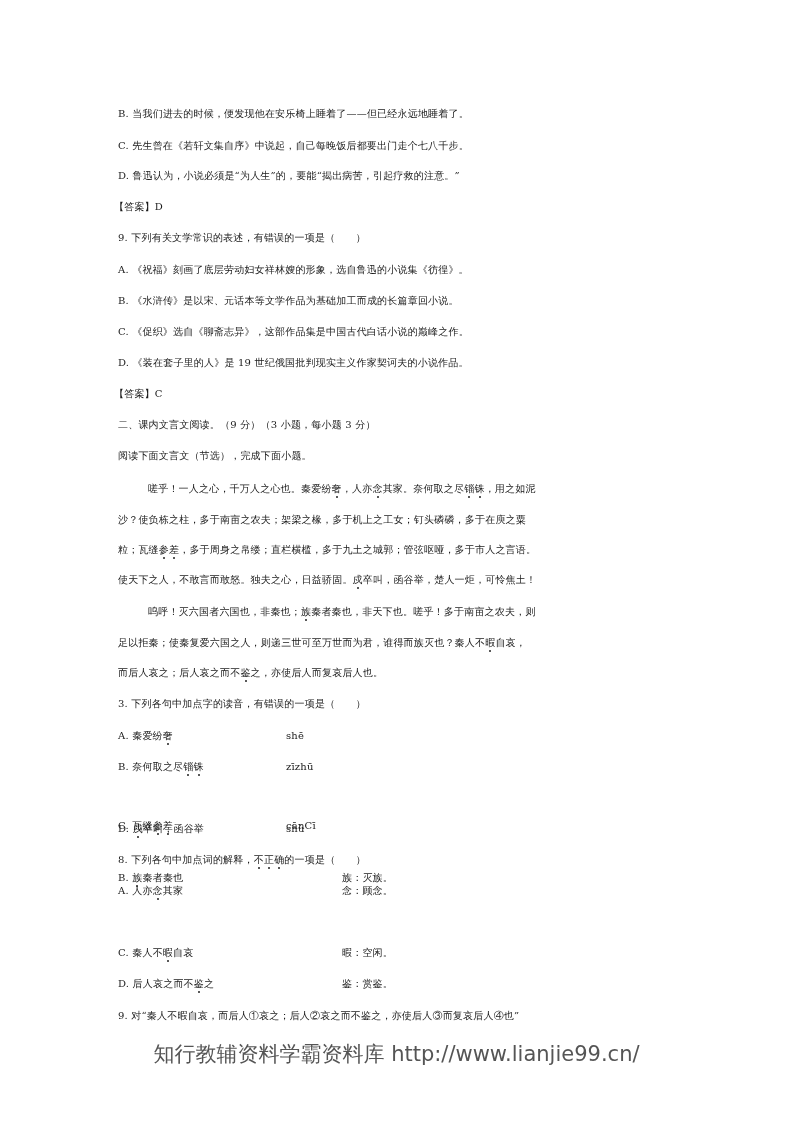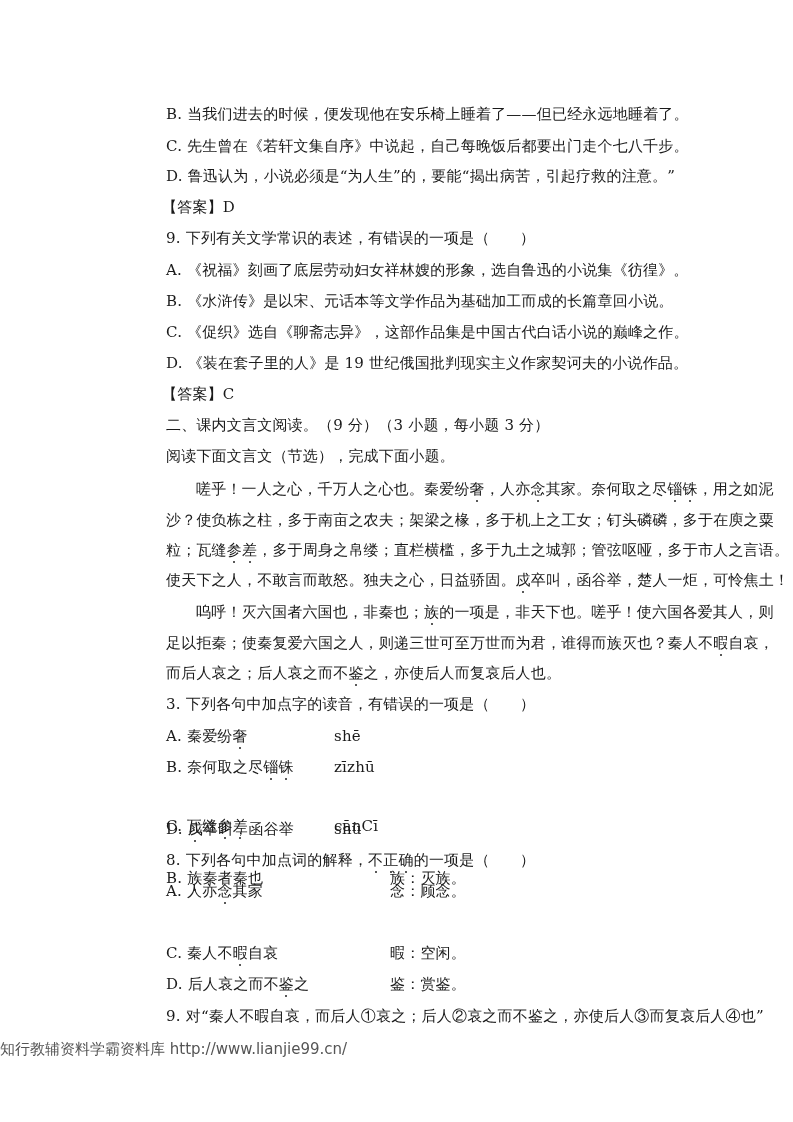--- a/index.html
+++ b/index.html
@@ -1,25 +1,25 @@
 <!DOCTYPE html>
 <html><head>
 <meta charset="utf-8">
 <style>
   html, body { margin:0; padding:0; background:#ffffff; }
   body { width:793px; height:1122px; position:relative; overflow:hidden;
          font-family:"DejaVu Serif","Liberation Serif",serif; color:#1a1a1a; }
-  .line { position:absolute; left:118px; font-size:15px; line-height:20px; white-space:nowrap; letter-spacing:0.2px;margin-left:48px; }
+  .line { position:absolute; left:118px; font-size:10px; line-height:20px; white-space:nowrap; letter-spacing:0.2px; }
   .indent { left:148px; }
   .bold { font-weight:normal; }
   .dot { position:relative; }
   .dot::after { content:""; position:absolute; left:50%; bottom:-4px; width:2px; height:2px; margin-left:-1px; background:#222; border-radius:50%; }
   .col2 { position:absolute; }
-  .footer { position:absolute; left:0; width:793px; top:1040px; 
-            font-family:"DejaVu Sans","Liberation Sans",sans-serif; font-size:15px; color:#555; }
+  .footer { position:absolute; left:0; width:793px; top:1040px; text-align:center;
+            font-family:"DejaVu Sans","Liberation Sans",sans-serif; font-size:21px; color:#555; }
 </style>
 </head>
 <body>
 
 <div class="line" style="top:104px">B. 当我们进去的时候，便发现他在安乐椅上睡着了——但已经永远地睡着了。</div>
 <div class="line" style="top:136px">C. 先生曾在《若轩文集自序》中说起，自己每晚饭后都要出门走个七八千步。</div>
 <div class="line" style="top:166px">D. 鲁迅认为，小说必须是“为人生”的，要能“揭出病苦，引起疗救的注意。”</div>
 <div class="line" style="top:197px; left:114px">【答案】D</div>
 
 <div class="line" style="top:228px">9. 下列有关文学常识的表述，有错误的一项是（　　）</div>
@@ -37,21 +37,21 @@
 </div>
 <div class="line" style="top:510px">沙？使负栋之柱，多于南亩之农夫；架梁之椽，多于机上之工女；钉头磷磷，多于在庾之粟</div>
 <div class="line" style="top:540px">
   <span>粒；瓦缝</span><span class="dot">参</span><span class="dot">差</span><span>，多于周身之帛缕；直栏横槛，多于九土之城郭；管弦呕哑，多于市人之言语。</span>
 </div>
 <div class="line" style="top:570px">
   <span>使天下之人，不敢言而敢怒。独夫之心，日益骄固。</span><span class="dot">戍</span><span>卒叫，函谷举，楚人一炬，可怜焦土！</span>
 </div>
 
 <div class="line indent" style="top:602px">
-  <span>呜呼！灭六国者六国也，非秦也；</span><span class="dot">族</span><span>的一项是，非天下也。嗟乎！使六国各爱其人，则</span>
+  <span>呜呼！灭六国者六国也，非秦也；</span><span class="dot">族</span><span>秦者秦也，非天下也。嗟乎！多于南亩之农夫，则</span>
 </div>
 <div class="line" style="top:633px">
   <span>足以拒秦；使秦复爱六国之人，则递三世可至万世而为君，谁得而族灭也？秦人不</span><span class="dot">暇</span><span>自哀，</span>
 </div>
 <div class="line" style="top:663px">
   <span>而后人哀之；后人哀之而不</span><span class="dot">鉴</span><span>之，亦使后人而复哀后人也。</span>
 </div>
 
 <div class="line" style="top:694px">3. 下列各句中加点字的读音，有错误的一项是（　　）</div>
 <div class="line" style="top:726px">

